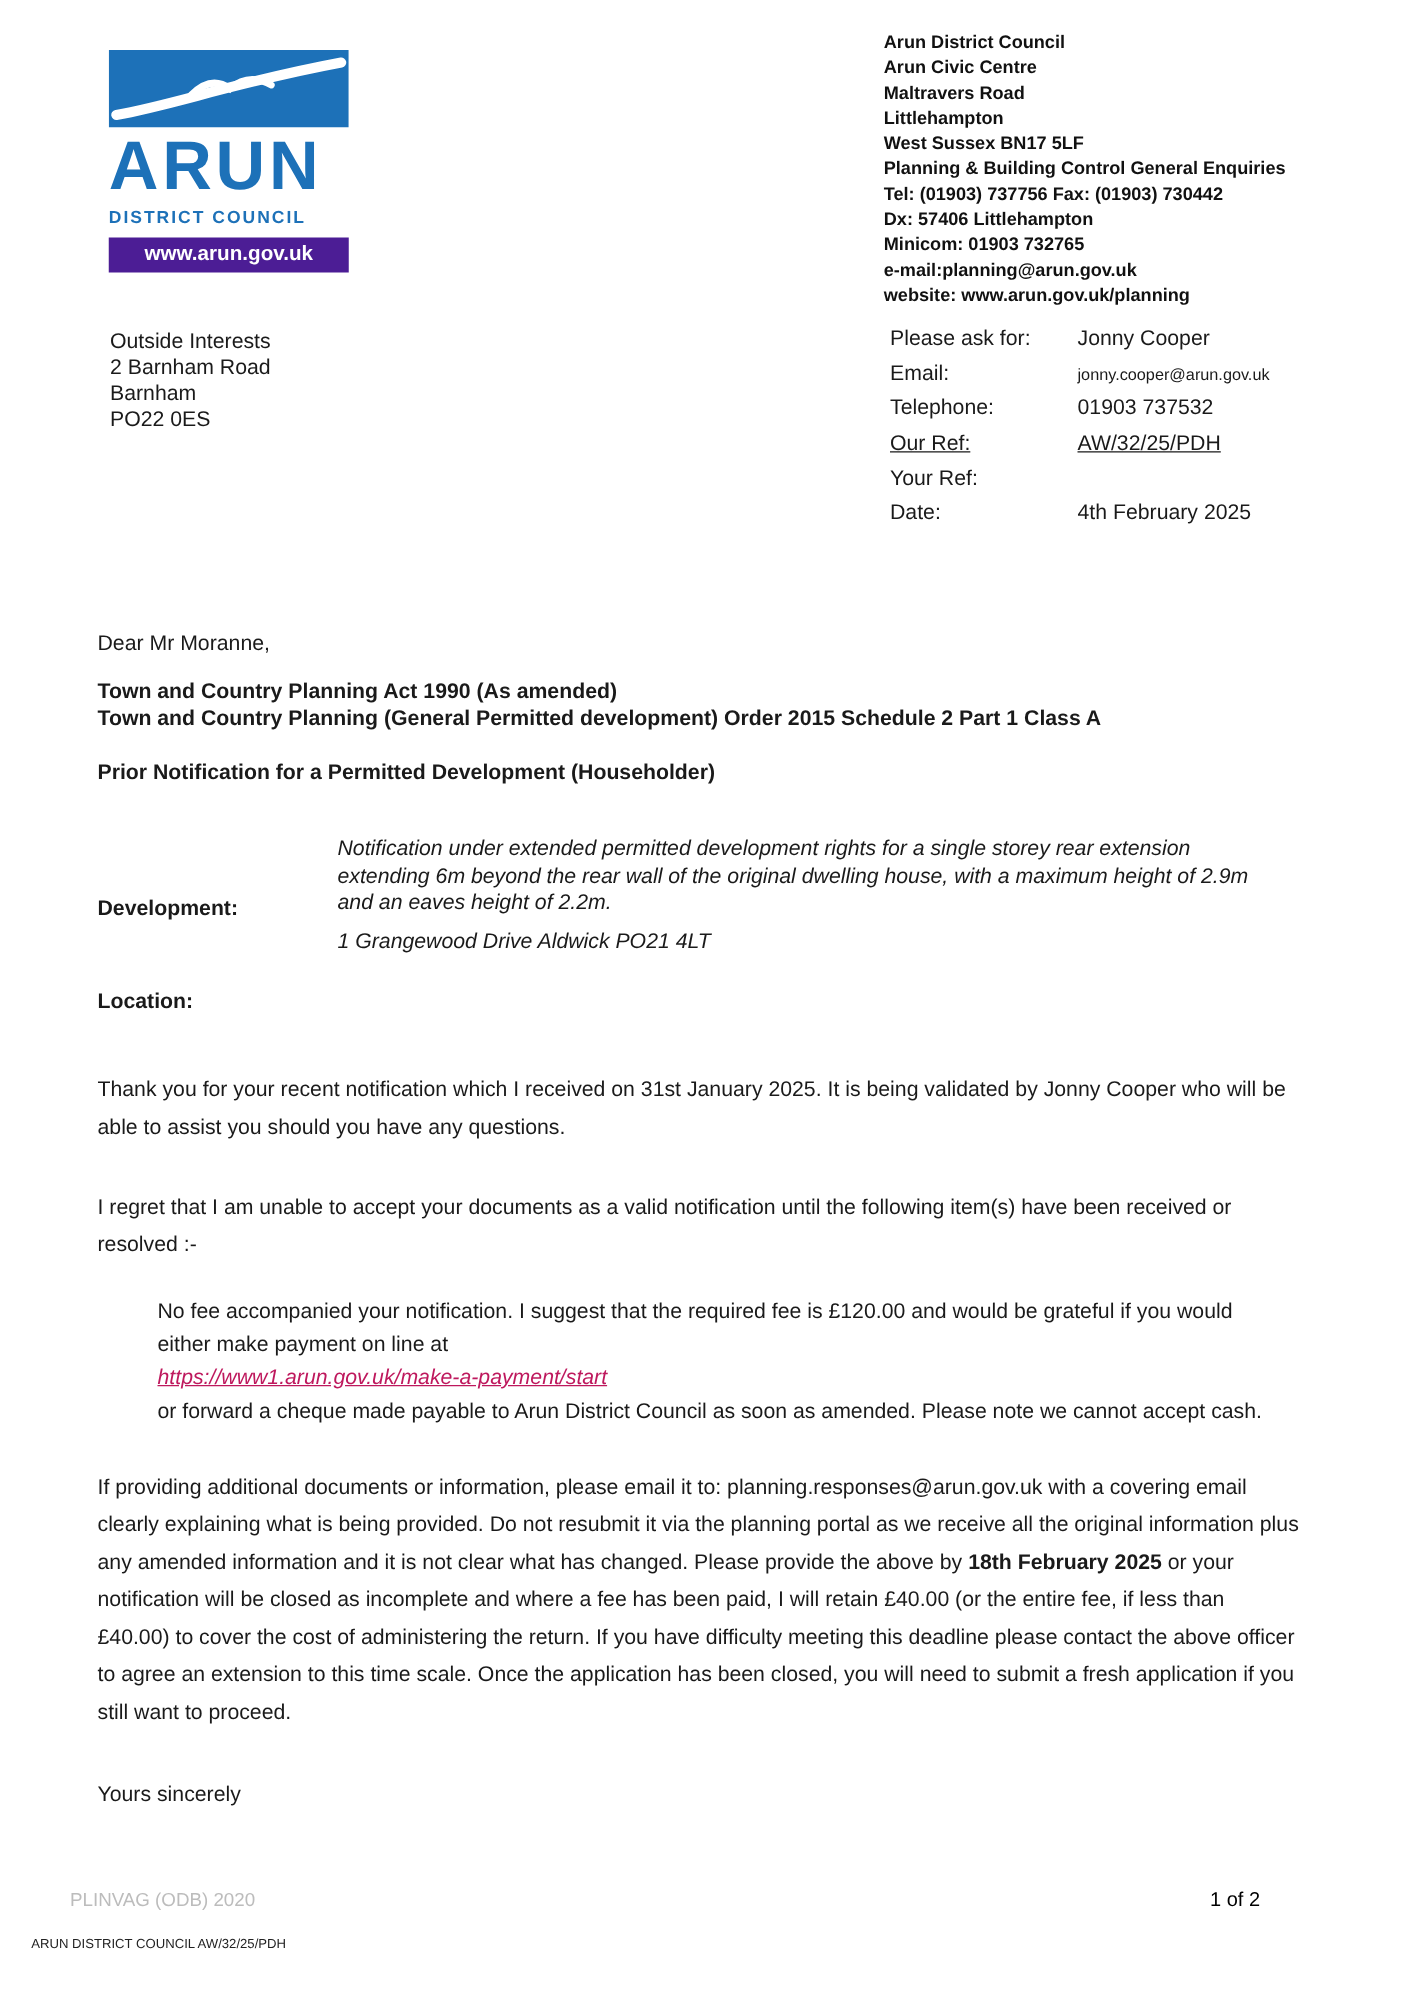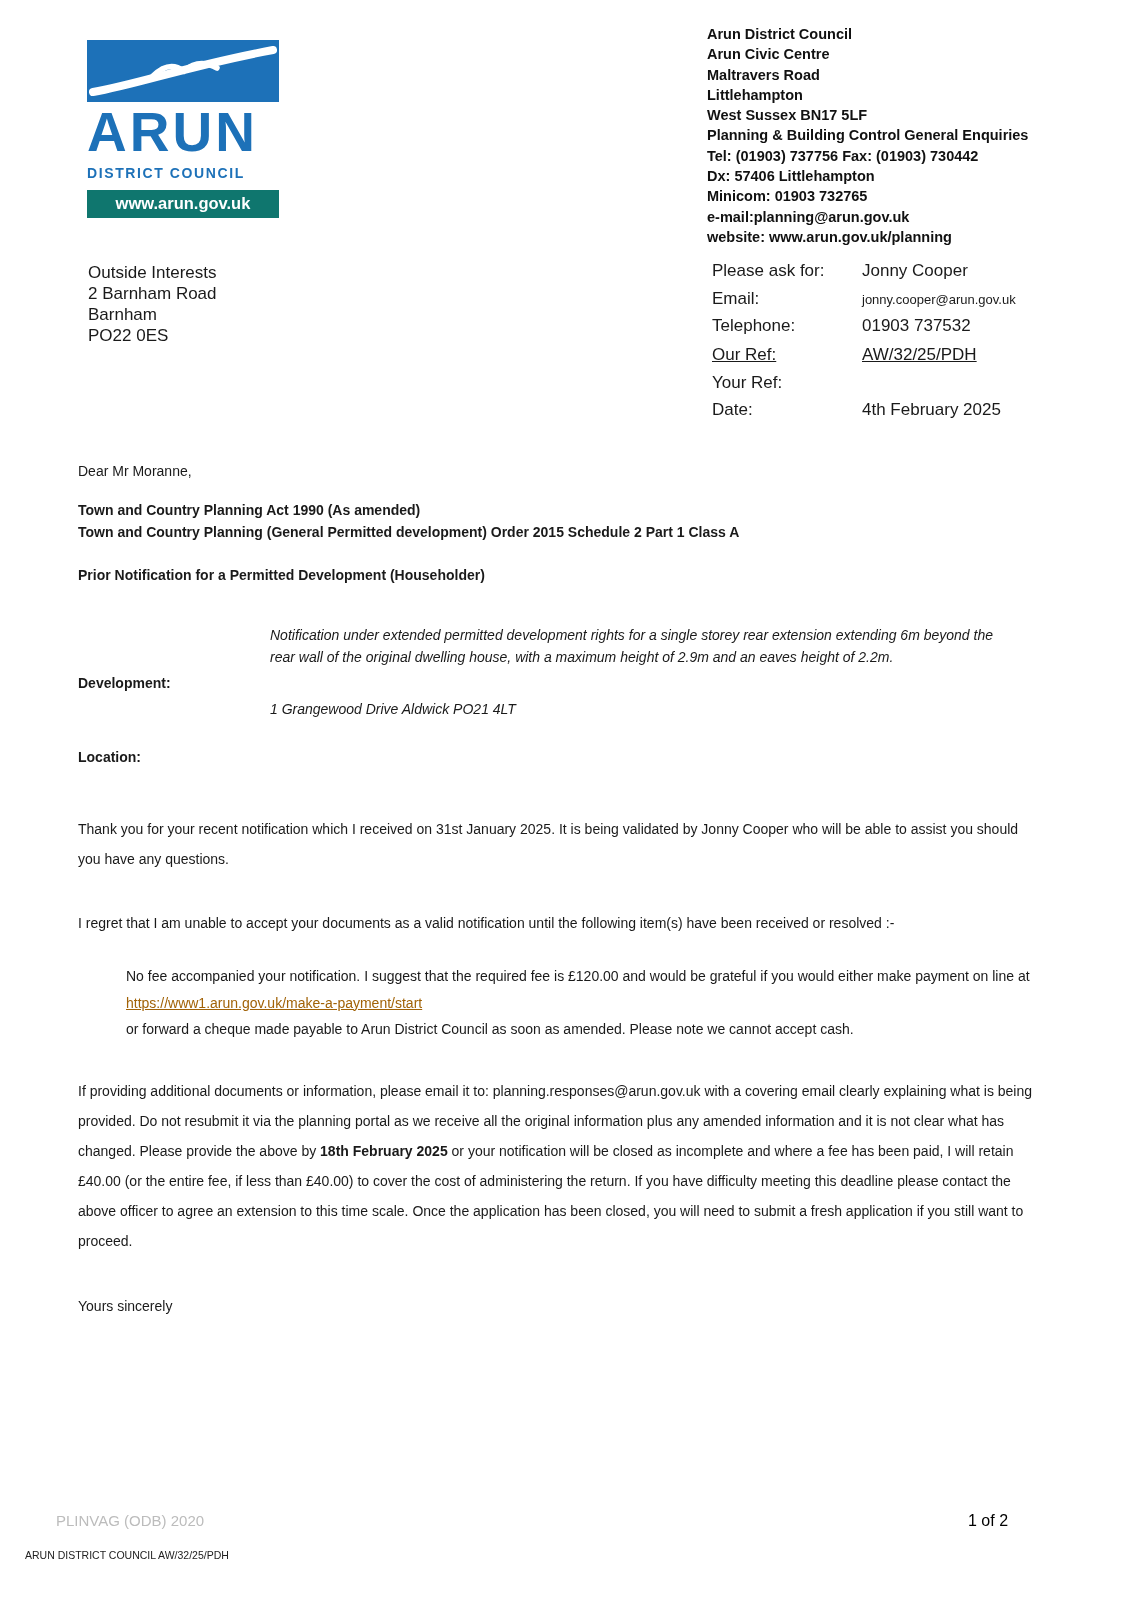--- a/index.html
+++ b/index.html
@@ -18,21 +18,21 @@
   .logo-art svg { display: block; }
   .logo-arun {
     font-size: 55px; font-weight: bold; color: #1d71b8;
     letter-spacing: 3px; line-height: 1.0; margin-top: 3px;
   }
   .logo-district {
     font-size: 14px; font-weight: bold; color: #1d71b8;
     letter-spacing: 1.6px; margin-top: 5px;
   }
   .logo-urlbar {
-    margin-top: 9px; background: #0f766e; color: #ffffff;
+    margin-top: 9px; background: #4c1d95; color: #ffffff;
     font-weight: bold; font-size: 16.5px; text-align: center;
     padding: 4px 0 5px 0;
   }
 
   
   .council-block {
     position: absolute; left: 707px; top: 24px;
     font-size: 14.5px; font-weight: bold; line-height: 20.3px;
     white-space: nowrap; color: #111111;
   }
@@ -46,22 +46,22 @@
   
   .refs { position: absolute; left: 712px; top: 261px; font-size: 17px; }
   .ref-row { display: flex; margin-bottom: 7.5px; align-items: baseline; }
   .ref-label { width: 150px; flex: 0 0 150px; }
   .ref-value { white-space: nowrap; }
   .ref-value-small { font-size: 13px; }
   .ref-gap { margin-top: 9px; text-decoration: underline; }
 
   
   .body {
-    position: absolute; left: 78px; top: 461px; width: 962px;
-    font-size: 14px;
+    position: absolute; left: 78px; top: 504px; width: 962px;
+    font-size: 17px;
   }
   .body p { margin: 0; }
   .salutation { line-height: 21px; }
   .head-bold { font-weight: bold; line-height: 22px; }
   .head-first { margin-top: 17px !important; }
   .head-prior { margin-top: 21px !important; }
 
   .dev-table { margin-top: 39px; }
   .dev-row { display: flex; line-height: 21.5px; }
   .dev-label { width: 192px; flex: 0 0 192px; font-weight: bold; margin-top: 48px; }
@@ -71,22 +71,23 @@
   .para { line-height: 30px; }
   .para-thanks { margin-top: 46px !important; }
   .para-regret { margin-top: 34px !important; }
   .para-docs { margin-top: 33px !important; }
 
   .fee-block {
     margin-top: 25px; margin-left: 48px; width: 906px;
     line-height: 26.5px;
   }
   .pay-link {
-    display: block; color: #a16207; text-decoration: underline;
+    display: block; color: #be185d; text-decoration: underline;
     cursor: pointer;
+    font-style: italic;
   }
 
   .closing { margin-top: 40px !important; line-height: 21px; }
 
   
   .form-code {
     position: absolute; left: 56px; top: 1512px;
     color: #bcbcbc; font-size: 15px;
   }
   .doc-ref {

